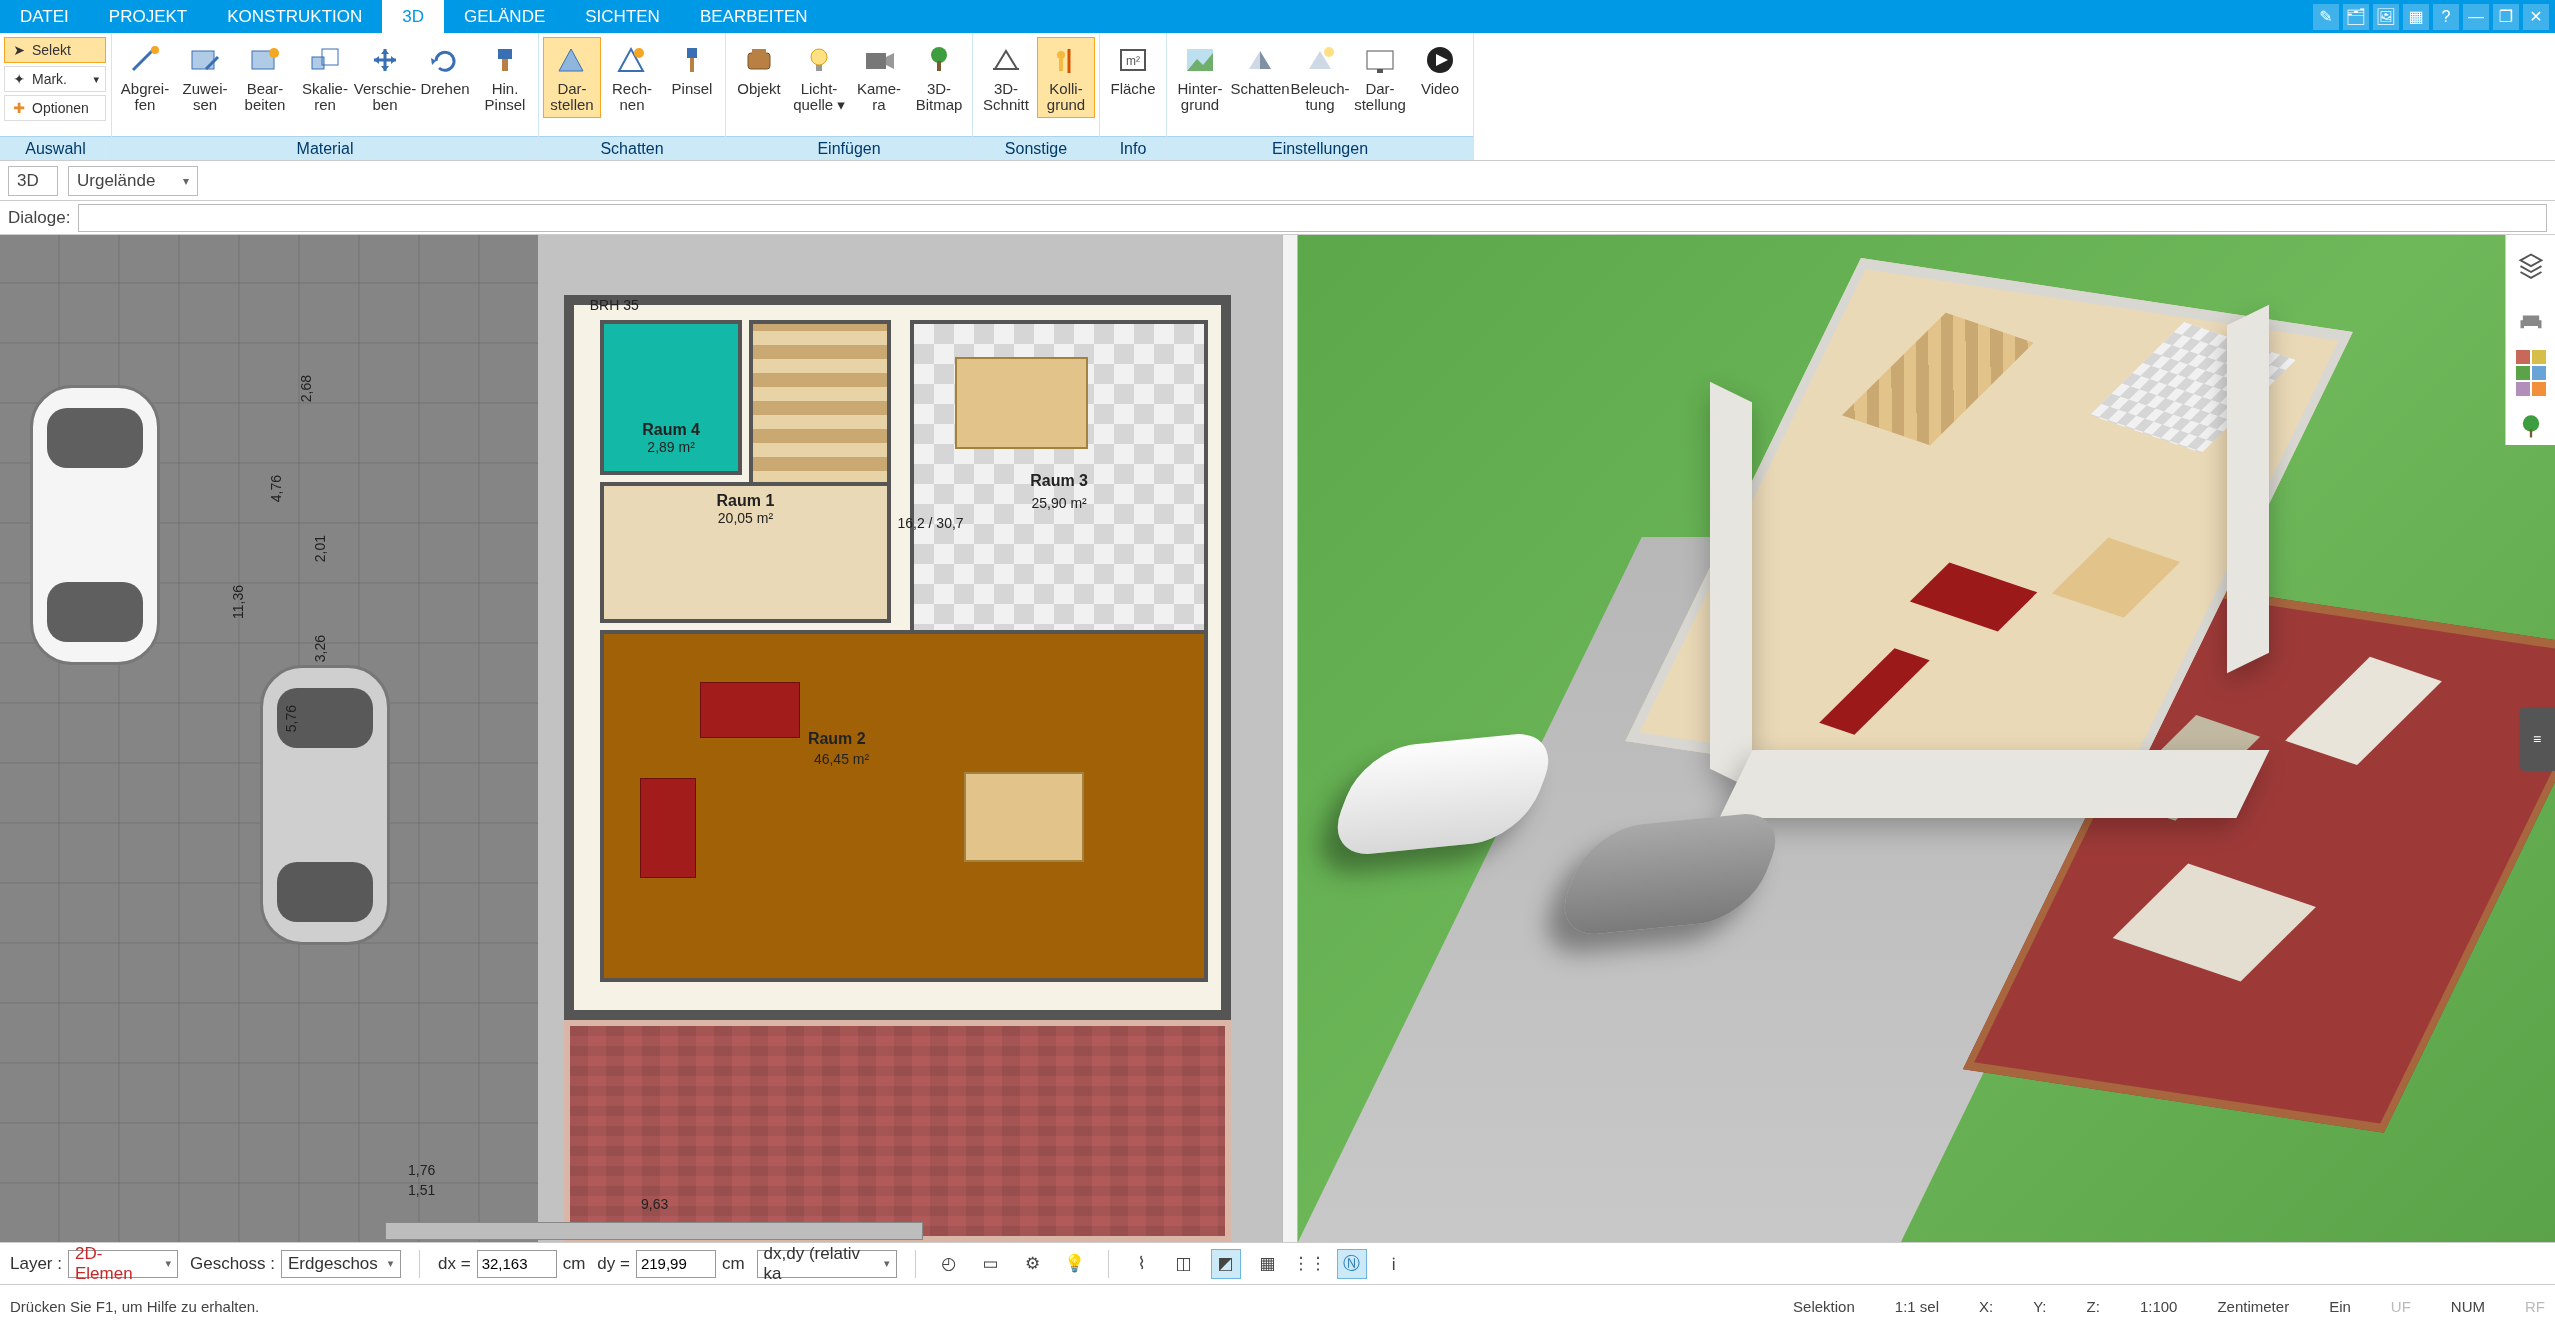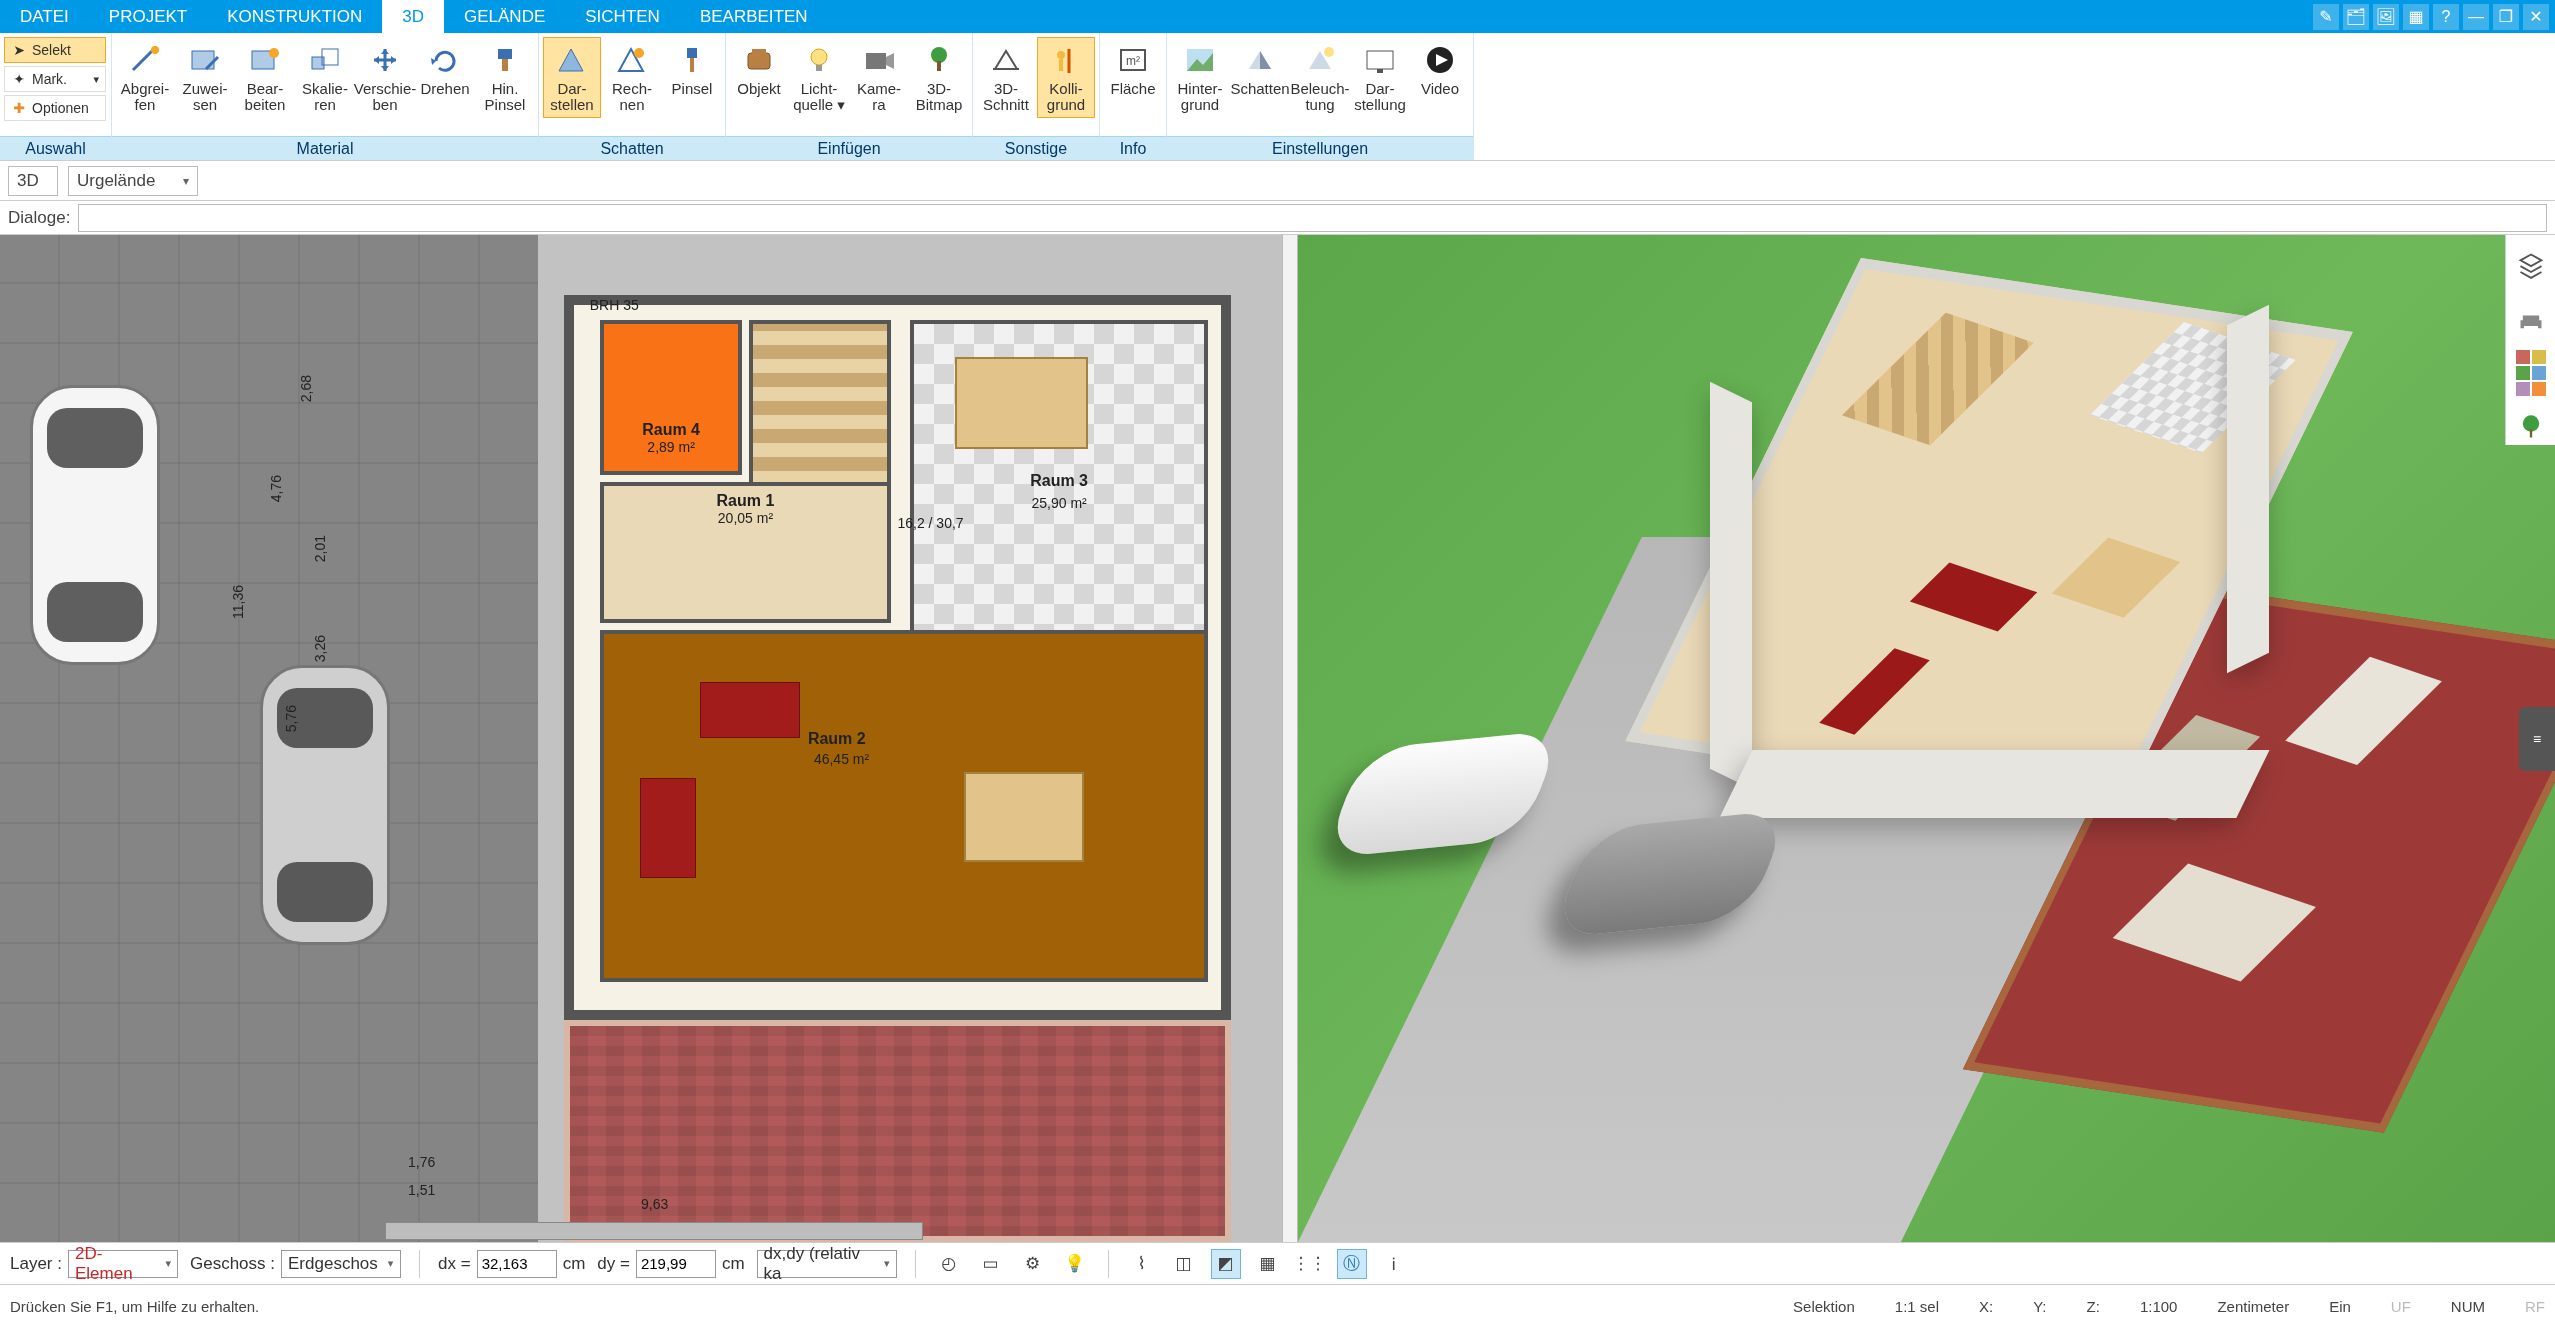--- a/index.html
+++ b/index.html
@@ -407,21 +407,21 @@
 <div class="mainarea">
 
   <div class="pane2d">
     <div class="plan">
       <div class="driveway"></div>
       <div class="car" style="left:30px;top:150px"></div>
       <div class="car dark" style="left:260px;top:430px"></div>
 
       <div class="fp">
 
-        <div class="rm" style="left:4%;top:2%;width:22%;height:22%;background:#f97316">
+        <div class="rm" style="left:4%;top:2%;width:22%;height:22%;background:#14b8a6">
           <div class="rname" style="bottom:32px">Raum 4</div>
           <div class="rarea" style="bottom:16px">2,89 m²</div>
         </div>
 
         <div style="position:absolute;left:27%;top:2%;width:22%;height:30%;background:#e8d3a6;border:4px solid #555;background-image:repeating-linear-gradient(0deg,#c9a871 0 14px,#e8d3a6 14px 28px)"></div>
 
         <div class="rm" style="left:52%;top:2%;width:46%;height:48%;background-image:repeating-conic-gradient(#d6d6d6 0 25%,#f1f1f1 0 50%);background-size:40px 40px;">
           <div class="rname" style="top:45%">Raum 3</div>
           <div class="rarea" style="top:52%">25,90 m²</div>
           <div style="position:absolute;left:14%;top:10%;width:46%;height:28%;background:#e2c48b;border:2px solid #a3813e"></div>
@@ -441,21 +441,21 @@
         </div>
       </div>
       <div class="terrace"></div>
 
       <div class="dim v" style="left:298px;top:140px">2,68</div>
       <div class="dim v" style="left:268px;top:240px">4,76</div>
       <div class="dim v" style="left:312px;top:300px">2,01</div>
       <div class="dim v" style="left:312px;top:400px">3,26</div>
       <div class="dim v" style="left:230px;top:350px">11,36</div>
       <div class="dim v" style="left:283px;top:470px">5,76</div>
-      <div class="dim" style="left:408px;bottom:72px">1,76</div>
+      <div class="dim" style="left:408px;bottom:64px">1,76</div>
       <div class="dim" style="left:408px;bottom:44px">1,51</div>
       <div class="dim" style="left:46%;top:62px">BRH 35</div>
       <div class="dim" style="left:70%;top:280px">16,2 / 30,7</div>
       <div class="dim" style="left:50%;bottom:30px">9,63</div>
 
       <div class="hscroll"></div>
     </div>
   </div>
 
   <div class="splitter"></div>

